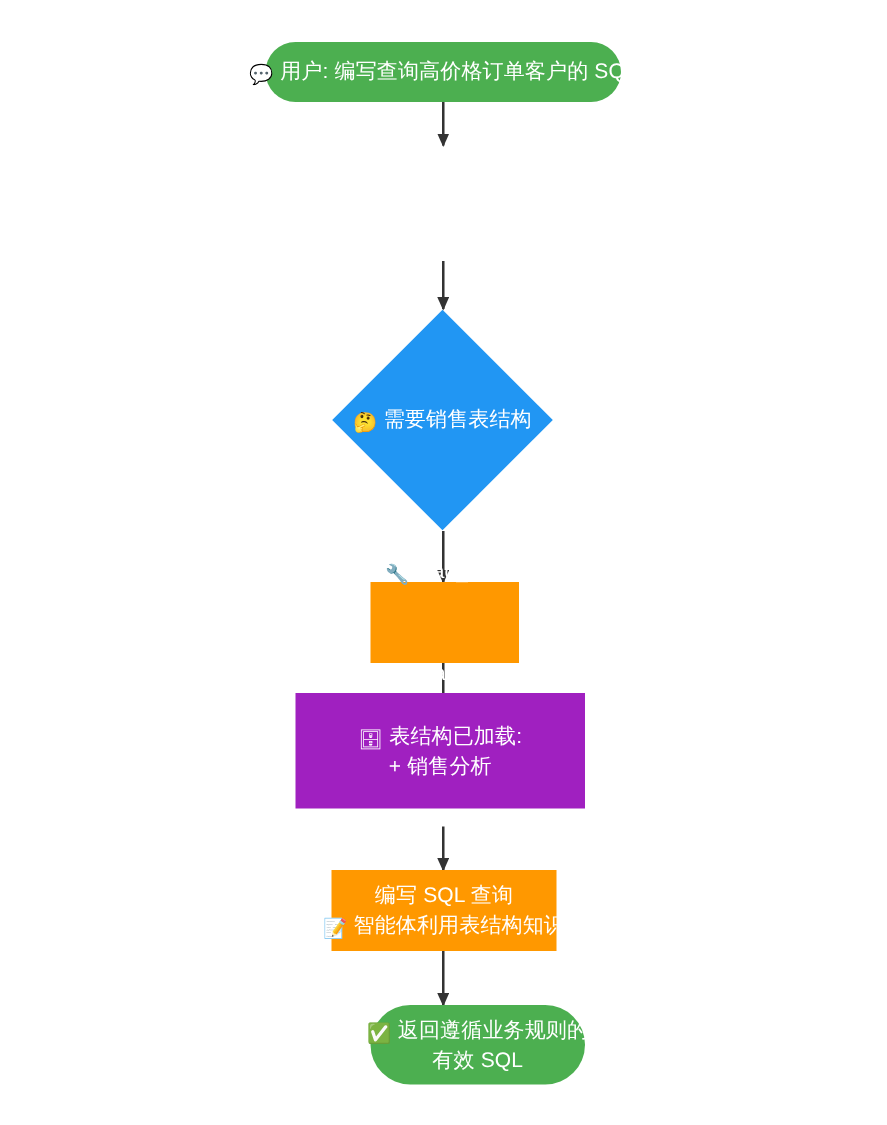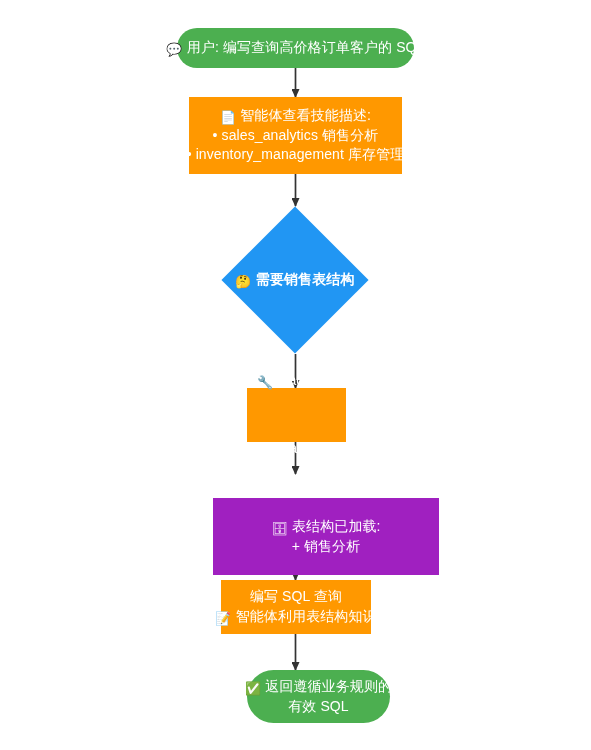--- a/index.html
+++ b/index.html
@@ -76,23 +76,23 @@
     top: 50%;
     width: 104px;
     height: 104px;
     margin-left: -52px;
     margin-top: -52px;
     transform: rotate(45deg);
   }
   
   #node-user        { left: 177px; top: 28px;  width: 237px; height: 40px; justify-content: center; }
   #node-skills      { left: 189px; top: 97px;  width: 213px; height: 77px; }
-  #node-decision    { left: 221px; top: 206px; width: 148px; height: 148px; font-weight: bold; }
+  #node-decision    { left: 221px; top: 206px; width: 148px; height: 148px; }
   #node-loadskill   { left: 247px; top: 388px; width: 99px;  height: 54px; gap: 48px; }
-  #node-loaded      { left: 197px; top: 498px; width: 226px; height: 77px; margin-left: 16px; }
+  #node-loaded      { left: 197px; top: 462px; width: 193px; height: 77px; }
   #node-write       { left: 221px; top: 580px; width: 150px; height: 54px; }
   #node-result      { left: 224px; top: 670px; width: 143px; height: 53px; }
 </style>
 </head>
 <body style="background: rgb(255, 255, 255);">
 
 <div id="flowchart">
 
   <svg class="edge-layer" width="591" height="750" viewBox="0 0 591 750">
     <defs>
@@ -107,27 +107,20 @@
     <line x1="295.5" y1="551" x2="295.5" y2="580" stroke="#333333" stroke-width="1.7" marker-end="url(#arrowhead)"></line>
     <line x1="295.5" y1="634" x2="295.5" y2="670" stroke="#333333" stroke-width="1.7" marker-end="url(#arrowhead)"></line>
   </svg>
 
   <div class="node shape-stadium" id="node-user" style="background: rgb(76, 175, 80);">
     <div class="line">
       <span class="icon">💬</span><span>用户: 编写查询高价格订单客户的 SQL</span>
     </div>
   </div>
 
-  <div class="node shape-rect" id="node-skills" style="background: rgb(255, 152, 0);">
-    <div class="line">
-      <span class="icon">📄</span><span>智能体查看技能描述:</span>
-    </div>
-    <div class="line">• sales_analytics 销售分析</div>
-    <div class="line">• inventory_management 库存管理</div>
-  </div>
 
   <div class="node shape-diamond" id="node-decision">
     <div class="diamond-bg">
         <div style="background: rgb(33, 150, 243);"></div>
       </div>
     <div class="line">
       <span class="icon">🤔</span><span>需要销售表结构</span>
     </div>
   </div>
 

